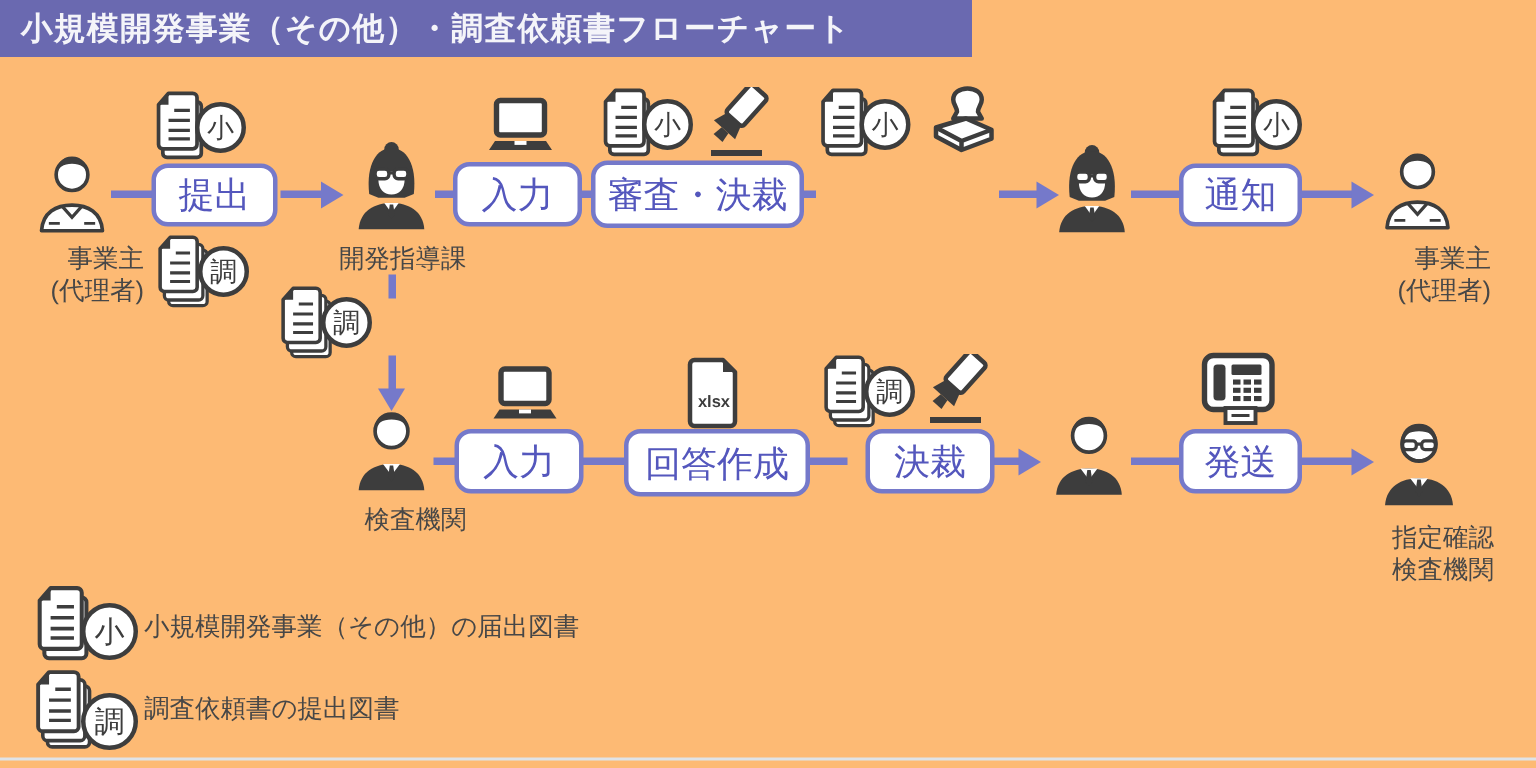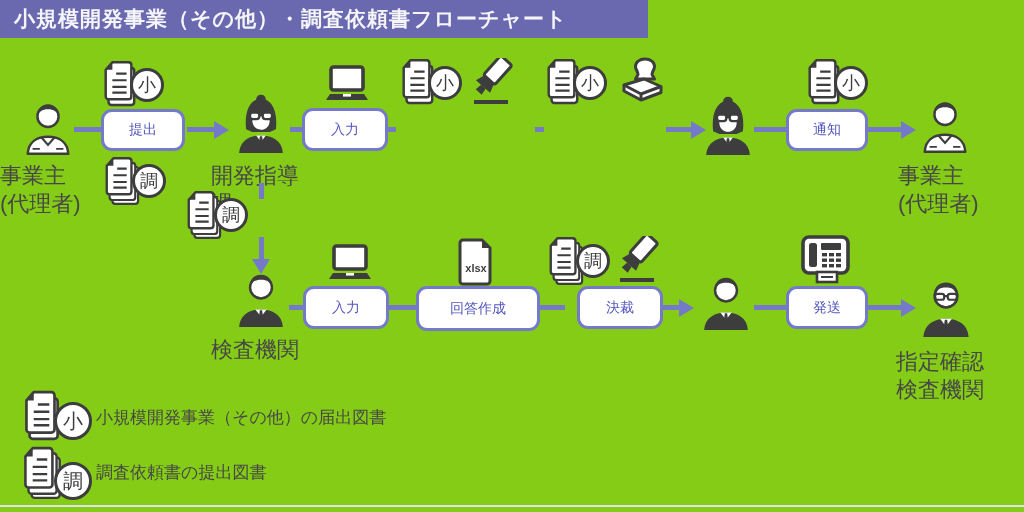--- a/index.html
+++ b/index.html
@@ -4,43 +4,43 @@
 <style>
   :root{
     --banner:#6a69b0;
     --accent:#7579ca;
     --boxtext:#5457bd;
     --ink:#3d3d3d;
     --label:#474747;
   }
   html,body{margin:0;padding:0;background:#fff;}
   .canvas{
-    position:relative;width:1024px;height:512px;background:#84cc16;overflow:hidden;
+    position:relative;width:1024px;height:512px;background:#fdba74;overflow:hidden;
     font-family:"Liberation Sans","DejaVu Sans",sans-serif;
   }
   .banner{
     position:absolute;left:0;top:0;width:648px;height:38px;background:var(--banner);
     color:#f4f4f9;font-size:21px;font-weight:bold;letter-spacing:1px;
     display:flex;align-items:center;padding-left:14px;box-sizing:border-box;
   }
   .stepbox{
     position:absolute;background:#fff;border:3px solid var(--accent);border-radius:11px;
-    color:var(--boxtext);font-size:14px;font-weight:500;
+    color:var(--boxtext);font-size:24px;font-weight:500;
     display:flex;align-items:center;justify-content:center;box-sizing:border-box;
     z-index:3;
   }
   .hline{position:absolute;height:5px;background:var(--accent);z-index:2;}
   .vline{position:absolute;width:5px;background:var(--accent);z-index:2;}
   .ah-r{position:absolute;width:0;height:0;border-top:9px solid transparent;
         border-bottom:9px solid transparent;border-left:15px solid var(--accent);z-index:2;}
   .ah-d{position:absolute;width:0;height:0;border-left:9px solid transparent;
         border-right:9px solid transparent;border-top:15px solid var(--accent);z-index:2;}
   .plabel{
-    position:absolute;white-space:pre-line;text-align:left;color:var(--label);
-    font-size:22px;line-height:1.25;font-weight:500;
+    position:absolute;white-space:pre-line;text-align:right;color:var(--label);
+    font-size:17px;line-height:1.25;font-weight:500;
   }
   .icon{position:absolute;z-index:4;}
   .docwrap{position:absolute;z-index:4;}
   .docwrap svg.doc{position:absolute;left:0;top:0;}
   .kbadge{
     position:absolute;background:#fff;border:3px solid var(--ink);border-radius:50%;
     color:var(--ink);display:flex;align-items:center;justify-content:center;
     box-sizing:border-box;font-weight:500;
   }
   .kbadge.flow{left:30px;top:8px;width:34px;height:34px;font-size:18px;}
@@ -201,20 +201,23 @@
 
   <div class="docwrap" style="left:398px;top:58px;width:66px;height:50px">
     <svg class="doc" width="38" height="50" viewBox="0 0 40 52">
         <use href="#sym-doc"></use>
       </svg>
     <div class="kbadge flow">小</div>
   </div>
   <svg class="icon" style="left:464px;top:58px" width="52" height="50" viewBox="0 0 52 50">
       <use href="#sym-highlighter"></use>
     </svg>
+  <div class="stepbox" style="left:394px;top:107px;width:142px;height:45px">
+    <span>審査・決裁</span>
+  </div>
   <div class="hline" style="left:535px;top:127px;width:9px"></div>
 
   <div class="docwrap" style="left:543px;top:58px;width:66px;height:50px">
     <svg class="doc" width="38" height="50" viewBox="0 0 40 52">
         <use href="#sym-doc"></use>
       </svg>
     <div class="kbadge flow">小</div>
   </div>
   <svg class="icon" style="left:614px;top:56px" width="56" height="50" viewBox="0 0 56 50">
       <use href="#sym-stamp"></use>

